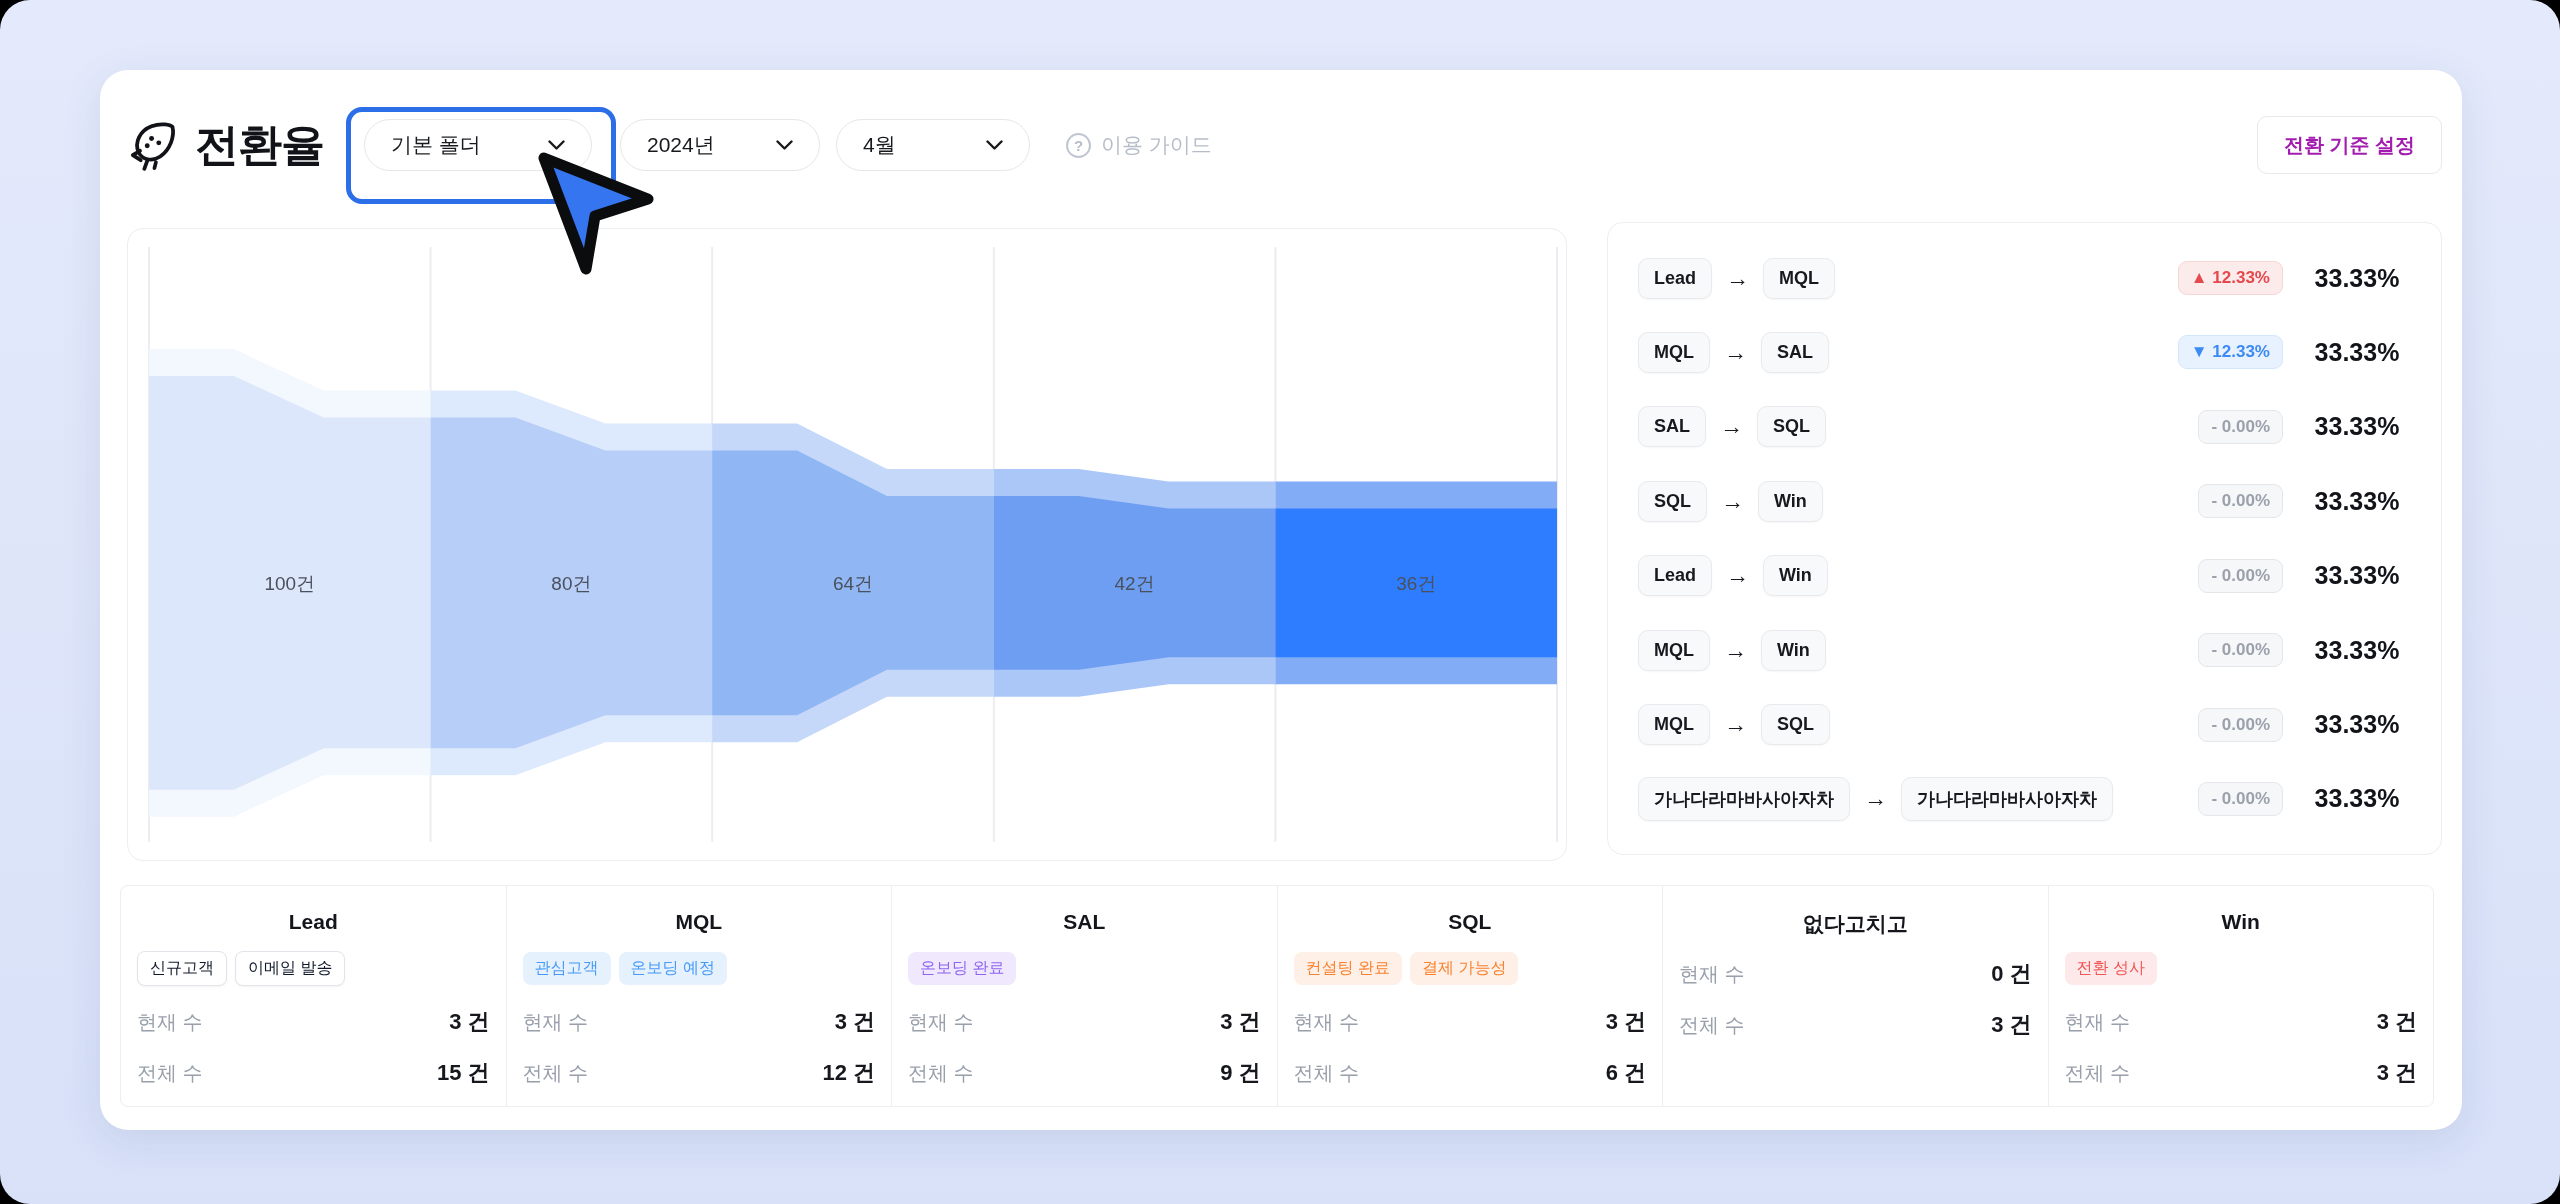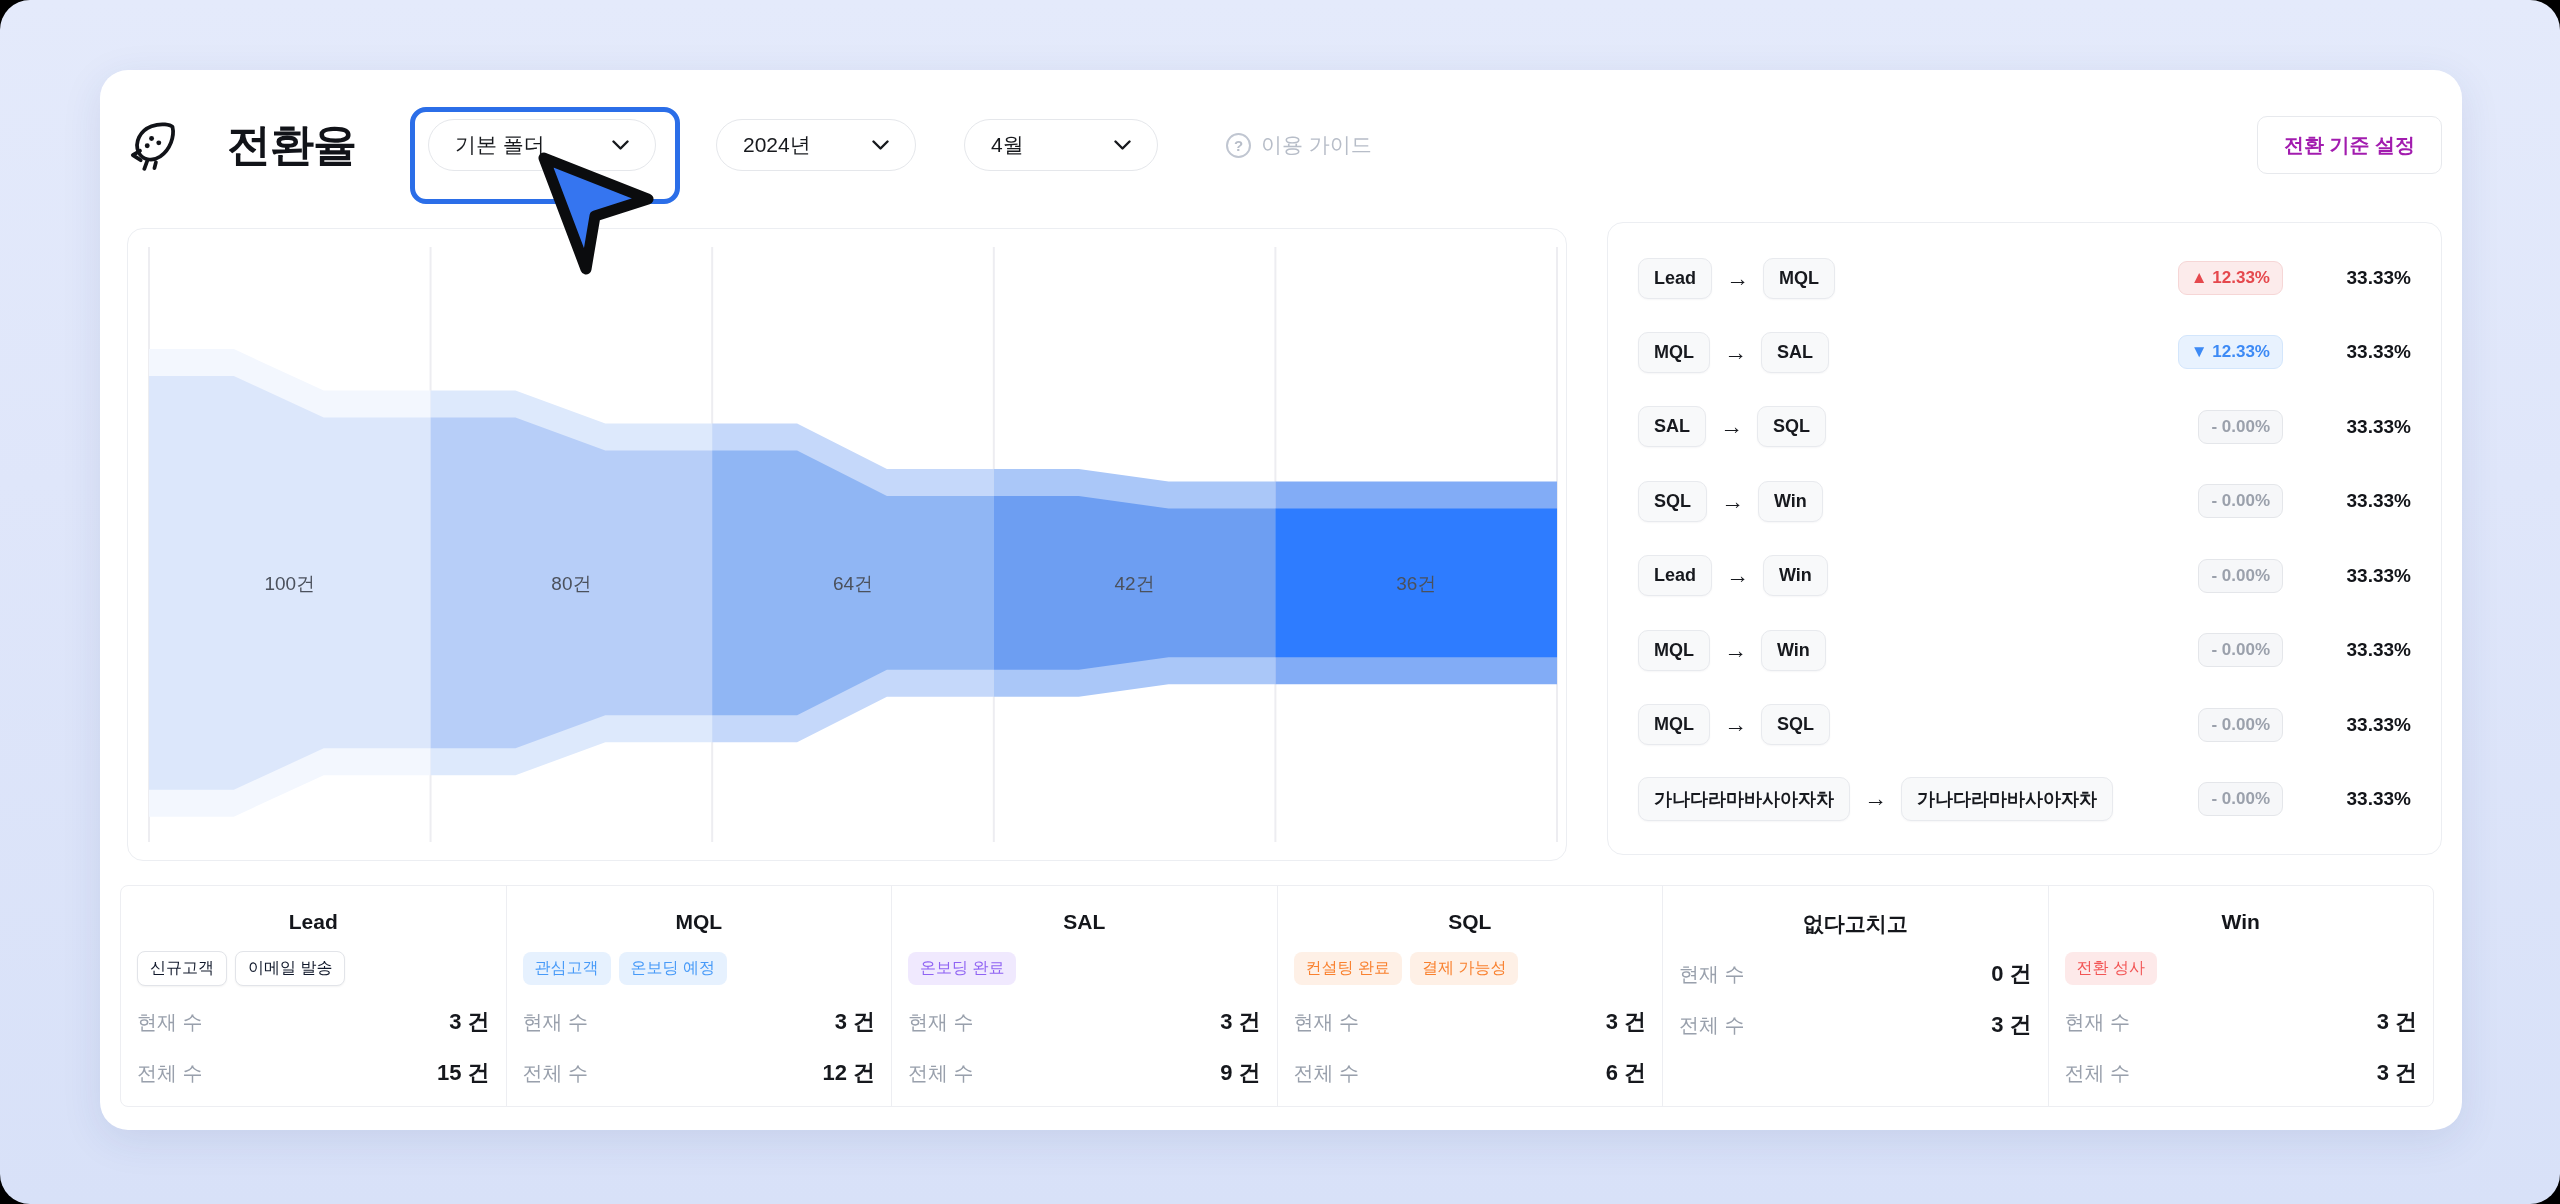--- a/index.html
+++ b/index.html
@@ -5,21 +5,21 @@
   * { margin:0; padding:0; box-sizing:border-box; }
   body { background:#000; font-family:"Liberation Sans","DejaVu Sans",sans-serif; }
   .screen { position:relative; width:2560px; height:1204px; background:#000; overflow:hidden; }
   .page { position:absolute; inset:0; border-radius:30px;
           background:linear-gradient(180deg,#e4eafb 0%, #dfe6fa 40%, #d8e1f8 100%); }
   .main-card { position:absolute; left:100px; top:70px; width:2362px; height:1060px;
                background:#fff; border-radius:28px; box-shadow:0 10px 40px rgba(40,60,120,.10); }
 
   
   .header-row { position:absolute; left:27px; right:20px; top:0; height:150px;
-                display:flex; align-items:center;gap:32px; }
+                display:flex; align-items:center; }
   .rocket { width:52px; height:52px; margin-right:16px; flex:0 0 auto; }
   .page-title { font-size:44px; font-weight:800; color:#111318; letter-spacing:-1px; }
   .select-wrap { position:relative; margin-left:40px; }
   .tutorial-box { position:absolute; left:-18px; top:-12px; width:calc(100% + 42px);
                   height:calc(100% + 45px); border:5px solid #2b6ee8; border-radius:16px;
                   pointer-events:none; }
   .pill { height:52px; border:1.5px solid #e5e7eb; border-radius:26px; background:#fff;
           display:flex; align-items:center; justify-content:space-between; padding:0 26px;
           font-size:21px; font-weight:500; color:#17191d; cursor:pointer; }
   .pill.folder { width:228px; }
@@ -52,21 +52,21 @@
   .stage-chip { background:#f8f9fa; border:1.5px solid #e8eaee; border-radius:10px;
                 padding:9px 15px; font-size:18px; font-weight:600; color:#17191e;
                 box-shadow:0 1px 2px rgba(20,30,60,.04); white-space:nowrap; }
   .conv-arrow { font-size:23px; color:#17191e; font-weight:600; }
   .conv-right { display:flex; align-items:center; }
   .delta-badge { border-radius:9px; padding:6px 12px; font-size:17px; font-weight:600;
                  white-space:nowrap; }
   .delta-badge.up   { color:#e5484d; background:#fcebeb; border:1px solid #f6d6d6; }
   .delta-badge.down { color:#3d8af5; background:#e8f2fe; border:1px solid #d3e6fc;text-align:right; }
   .delta-badge.flat { color:#9ba1ac; background:#f6f7f9; border:1px solid #e4e6ea; }
-  .conv-rate { font-size:19px; font-weight:700; color:#121419; min-width:108px; text-align:right;
+  .conv-rate { font-size:25px; font-weight:700; color:#121419; min-width:108px; text-align:center;
                margin-left:20px; }
 
   
   .stage-table { position:absolute; left:20px; top:815px; width:2314px; height:222px;
                  border:1.5px solid #edeef2; border-radius:8px; background:#fff;
                  display:flex; }
   .stage-col { flex:1 1 0; padding:16px 16px 0 16px; border-right:1.5px solid #edeef2; min-width:0; }
   .stage-col:last-child { border-right:none; }
   .stage-name { text-align:center; font-size:21px; font-weight:700; color:#14161b; margin-top:8px; }
   .stage-tags { display:flex; gap:8px; margin-top:16px; height:36px; align-items:center; }

